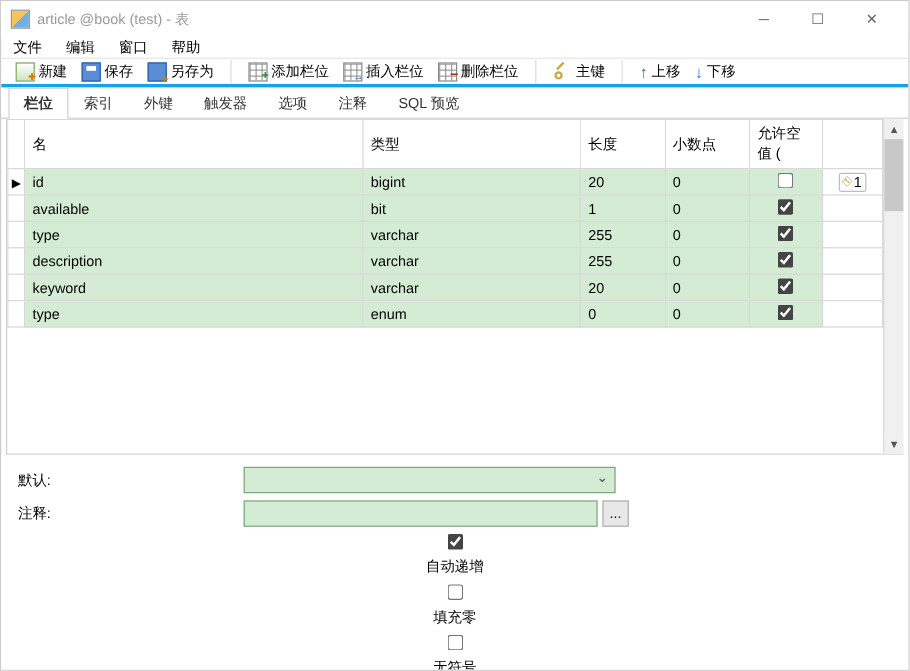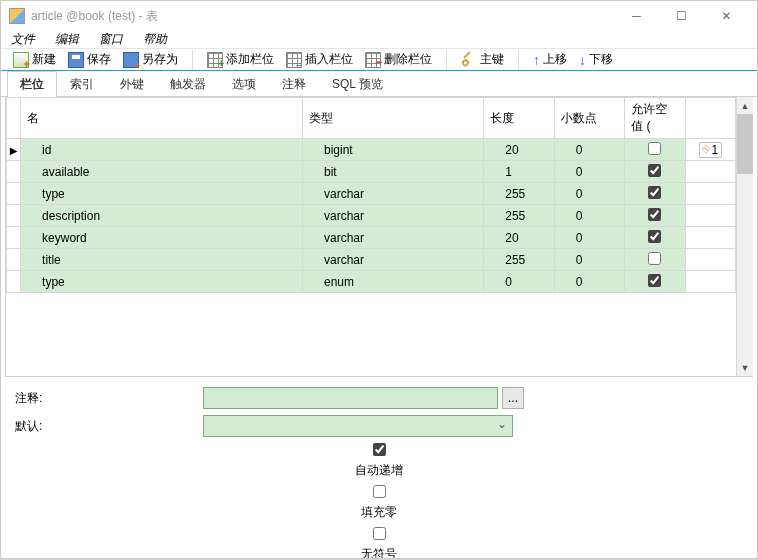--- a/index.html
+++ b/index.html
@@ -6,25 +6,25 @@
 body { background: #fff; width: 758px; height: 559px; overflow: hidden; display: flex; flex-direction: column; border: 1px solid #ccc; }
 
 
 .titlebar { height: 30px; display: flex; align-items: center; padding: 14px 8px; background: #fff; color: #888; }
 .titlebar .app-icon { width: 16px; height: 16px; margin-right: 6px; background: linear-gradient(135deg,#f6c458 0 50%,#6fb1e6 50% 100%); border: 1px solid #999; }
 .titlebar .title { flex: 1; color: #999; font-size: 12px; }
 .titlebar .win-btns { display: flex; gap: 0; }
 .titlebar .win-btn { width: 45px; height: 28px; display: flex; align-items: center; justify-content: center; color: #666; cursor: pointer; }
 
 
-.menubar { height: 26px; display: flex; align-items: flex-end; padding: 0 10px; gap: 20px; font-style: italic; }
+.menubar { height: 26px; display: flex; align-items: flex-end; padding: 0 10px; gap: 20px; }
 .menubar span { color: #000; cursor: pointer; }
 
 
-.toolbar { height: 30px; border-top: 1px solid #e5e5e5; border-bottom: 1px solid #0ea5e9; display: flex; align-items: center; padding: 0 8px; gap: 4px; }
+.toolbar { height: 30px; border-top: 1px solid #e5e5e5; border-bottom: 3px solid #0ea5e9; display: flex; align-items: center; padding: 0 8px; gap: 4px; }
 .tb-item { display: flex; align-items: center; gap: 3px; padding: 2px 4px; cursor: pointer; color: #000; white-space: nowrap; }
 .tb-sep { width: 1px; height: 20px; background: #ddd; margin: 0 6px; }
 .tb-icon { width: 16px; height: 16px; display: inline-block; }
 .ico-new { background: linear-gradient(#fff,#cde6c0); border: 1px solid #7da552; position: relative; }
 .ico-new::after { content: "✚"; color: #e07800; position: absolute; right: -2px; bottom: -2px; font-size: 8px; }
 .ico-save { background: #5a8dd6; border: 1px solid #2a5fa8; position: relative; }
 .ico-save::after { content: ""; position: absolute; left: 3px; top: 2px; width: 8px; height: 4px; background: #fff; }
 .ico-saveas { background: #5a8dd6; border: 1px solid #2a5fa8; position: relative; }
 .ico-saveas::after { content: "➤"; color: #e07800; position: absolute; right: -3px; bottom: -3px; font-size: 8px; }
 .ico-grid { background: #fff; border: 1px solid #888; background-image: linear-gradient(#888 1px,transparent 1px),linear-gradient(90deg,#888 1px,transparent 1px); background-size: 5px 5px; }
@@ -43,21 +43,21 @@
 
 .tabs { height: 26px; display: flex; align-items: center; padding: 0 6px; background: #fff; border-bottom: 1px solid #cfcfcf; }
 .tab { padding: 4px 12px; cursor: pointer; color: #333; border: 1px solid transparent; border-bottom: none; margin-bottom: -1px; }
 .tab.active { background: #fff; border-color: #cfcfcf; border-bottom: 1px solid #fff; font-weight: bold; }
 
 
 .table-wrap { flex: 0 0 280px; border-bottom: 1px solid #cfcfcf; display: flex; overflow: hidden; background: #fff; margin: 0 4px; border-left: 1px solid #cfcfcf; border-right: none; }
 .grid { flex: 1; overflow: hidden; }
 .grid table { border-collapse: collapse; width: 100%; }
 .grid th { text-align: left; font-weight: normal; background: #fff; border: 1px solid #d8d8d8; padding: 3px 6px; color: #000; height: 22px; position: relative; }
-.grid td { border: 1px solid #d8d8d8; padding: 2px 21px; height: 22px; background: #d3ecd3; color: #000; }
+.grid td { border: 1px solid #d8d8d8; padding: 2px 6px; height: 22px; background: #d3ecd3; color: #000; }
 .grid .rowhdr { width: 14px; background: #fff !important; border: 1px solid #d8d8d8; padding: 0; text-align: center; }
 .grid tr.first td { background: #d3ecd3; }
 .grid .chk { text-align: center; }
 .grid .keycell { background: #fff !important; text-align: center; padding: 0 3px; }
 .rowptr { color: #000; font-size: 10px; }
 .key-badge { display: inline-flex; align-items: center; gap: 2px; background: #fff; border: 1px solid #bdbdbd; border-radius: 2px; padding: 0 3px; height: 16px; }
 .key-badge .ki { font-size: 9px; color: #b0922d; transform: rotate(-45deg); display: inline-block; }
 .scroll-y { width: 17px; background: #f0f0f0; border-left: 1px solid #d8d8d8; display: flex; flex-direction: column; }
 .scroll-y .sbtn { height: 17px; background: #f0f0f0; display: flex; align-items: center; justify-content: center; color: #555; cursor: pointer; font-size: 9px; }
 .scroll-y .thumb { width: 100%; height: 60px; background: #c8c8c8; }
@@ -213,57 +213,48 @@
             <td class="rowhdr"></td>
             <td>keyword</td>
             <td>varchar</td>
             <td>20</td>
             <td>0</td>
             <td class="chk"><input type="checkbox" checked="" style=""></td>
             <td class="keycell"></td>
           </tr>
           <tr>
             <td class="rowhdr"></td>
-            <td>title</td>
-            <td>varchar</td>
-            <td>255</td>
-            <td>0</td>
-            <td class="chk"><input type="checkbox" style=""></td>
-            <td class="keycell"></td>
-          </tr>
-          <tr>
-            <td class="rowhdr"></td>
             <td>type</td>
             <td>enum</td>
             <td>0</td>
             <td>0</td>
             <td class="chk"><input type="checkbox" checked="" style=""></td>
             <td class="keycell"></td>
           </tr>
         </tbody>
     </table>
   </div>
   <div class="scroll-y">
     <div class="sbtn">▲</div>
     <div class="thumb"></div>
     <div class="track"></div>
     <div class="sbtn">▼</div>
   </div>
 </div>
 
 <div class="bottom">
   <div class="form-row">
+    <label>默认:</label>
+    <span class="sel-wrap"><select class="sel" value=""></select></span>
+  </div>
+  <div class="form-row">
     <label>注释:</label>
     <input class="txt" type="text" value="" style="">
     <span class="dots-btn">...</span>
   </div>
-  <div class="form-row">
-    <label>默认:</label>
-    <span class="sel-wrap"><select class="sel" value=""></select></span>
-  </div>
   <div class="chk-row">
     <input type="checkbox" id="ai" checked="" style="">
     <label for="ai">自动递增</label>
   </div>
   <div class="chk-row">
     <input type="checkbox" id="zf" style="">
     <label for="zf">填充零</label>
   </div>
   <div class="chk-row">
     <input type="checkbox" id="us" style="">

